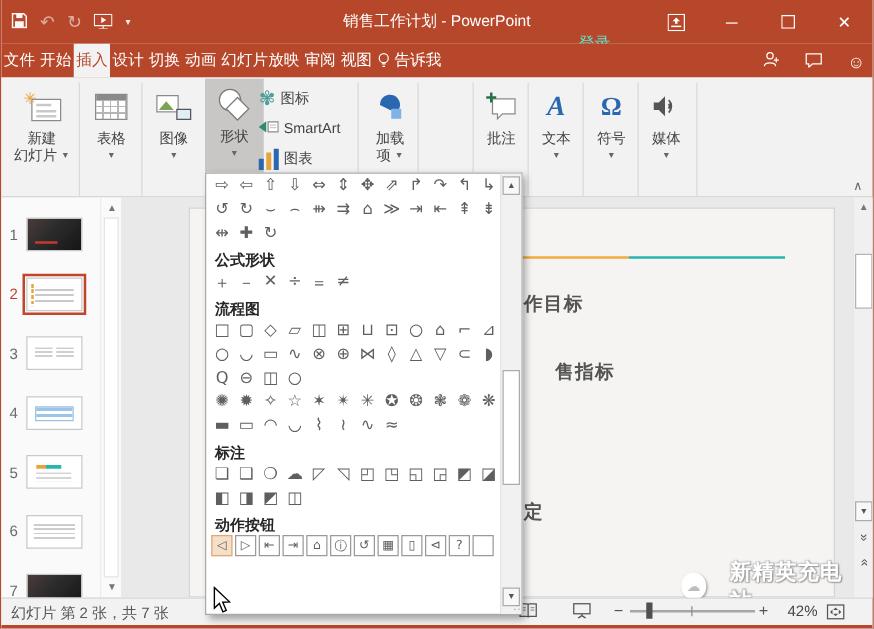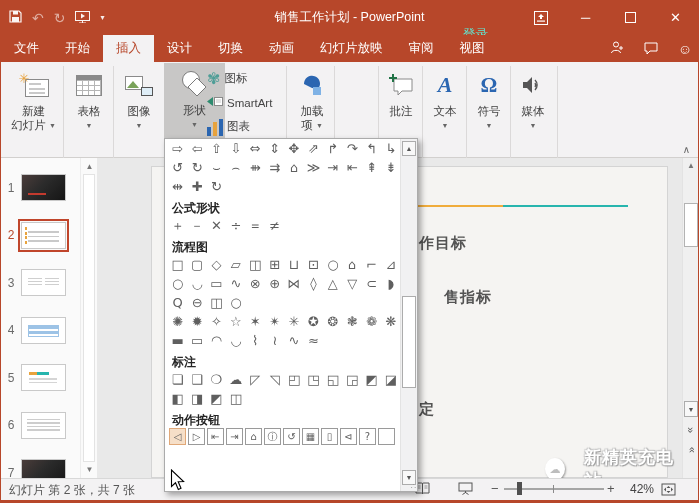--- a/index.html
+++ b/index.html
@@ -16,21 +16,21 @@
   .qcaret{font-size:8px;opacity:.9;}
   .tb-title{position:absolute;left:0;top:0;width:100%;height:35px;line-height:35px;text-align:center;
             font-size:12.5px;color:#fff;pointer-events:none;}
   .signin{position:absolute;left:462px;top:17px;height:35px;line-height:35px;font-size:12.5px;color:#5eead4;}
   .winbtns{position:absolute;right:0;top:0;height:35px;display:flex;align-items:center;}
   .wbtn{width:45px;height:35px;display:flex;align-items:center;justify-content:center;color:#fff;font-size:13px;}
   .wbtn svg{display:block;}
 
   
   .tabbar{position:absolute;left:0;top:35px;width:100%;height:27px;background:#B7472A;display:flex;align-items:stretch;}
-  .tab{padding:0 13px;line-height:27px;font-size:12.5px;color:#fff;cursor:default;}
+  .tab{padding:0 2px;line-height:27px;font-size:12.5px;color:#fff;cursor:default;}
   .tab.active{background:#F3F2F3;color:#B7472A;}
   .tab.tellme{display:flex;align-items:center;gap:4px;}
   .tabbar-right{position:absolute;right:6px;top:0;height:27px;display:flex;align-items:center;gap:20px;}
   .tabbar-right .ticon{color:#fff;font-size:14px;}
   .smiley{color:#F8C725;font-size:15px;}
 
   
   .ribbon{position:absolute;left:0;top:62px;width:100%;height:96px;background:#F3F2F3;border-bottom:1px solid #D2D0CE;}
   .rbtn{position:absolute;top:2px;height:74px;display:flex;flex-direction:column;align-items:center;
         font-size:11.5px;color:#444;text-align:center;}
@@ -196,20 +196,27 @@
         <span class="tab">文件</span>
         <span class="tab">开始</span>
         <span class="tab active">插入</span>
         <span class="tab">设计</span>
         <span class="tab">切换</span>
         <span class="tab">动画</span>
         <span class="tab">幻灯片放映</span>
         <span class="tab">审阅</span>
         <span class="tab">视图</span>
       </span>
+    <span class="tab tellme">
+      <svg width="10" height="13" viewBox="0 0 10 13">
+          <circle cx="5" cy="4.5" r="3.6" fill="none" stroke="#fff"></circle>
+          <path d="M3.5,9 h3 M4,11 h2" stroke="#fff"></path>
+        </svg>
+      <span>告诉我</span>
+    </span>
     <span class="tabbar-right">
       <span class="ticon">
         <svg width="14" height="13" viewBox="0 0 14 13">
             <circle cx="6" cy="3.5" r="2.5" fill="none" stroke="#fff"></circle>
             <path d="M1.5,12 c0,-3.5 9,-3.5 9,0" fill="none" stroke="#fff"></path>
             <path d="M11,5 v4 M9,7 h4" stroke="#fff"></path>
           </svg>
       </span>
       <span class="ticon">
         <svg width="14" height="12" viewBox="0 0 14 12">
@@ -244,21 +251,21 @@
     <div class="rsep" style="left:112px;"></div>
     <div class="rbtn" style="left:116px;width:44px;">
       <span class="ric">
           <span class="ic-img">
             <span class="ph"></span>
             <span class="mon"></span>
           </span>
         </span>
       <span class="rlb"><span>图像</span><br><span class="caret">▼</span></span>
     </div>
-    <div class="rbtn pressed" style="left:163px;width:61px;">
+    <div class="rbtn pressed" style="left:163px;width:47px;">
       <span class="ric">
         <svg width="30" height="28" viewBox="0 0 30 28">
             <circle cx="11" cy="10" r="8.5" fill="#fff" stroke="#7b7b7b"></circle>
             <path d="M17,8 L26,17 L17,26 L8,17 z" fill="#fff" stroke="#7b7b7b"></path>
           </svg>
       </span>
       <span class="rlb"><span>形状</span><br><span class="caret">▼</span></span>
     </div>
     <div class="rsmall" style="top:5px;">
       <span class="ic-wave">✾</span>

